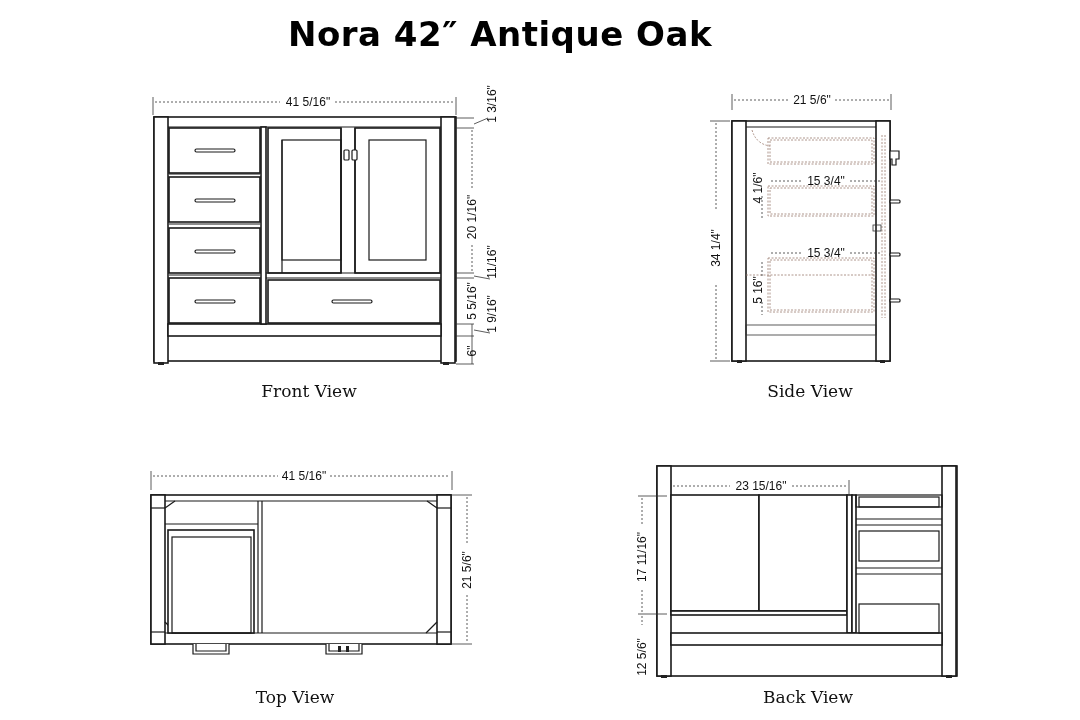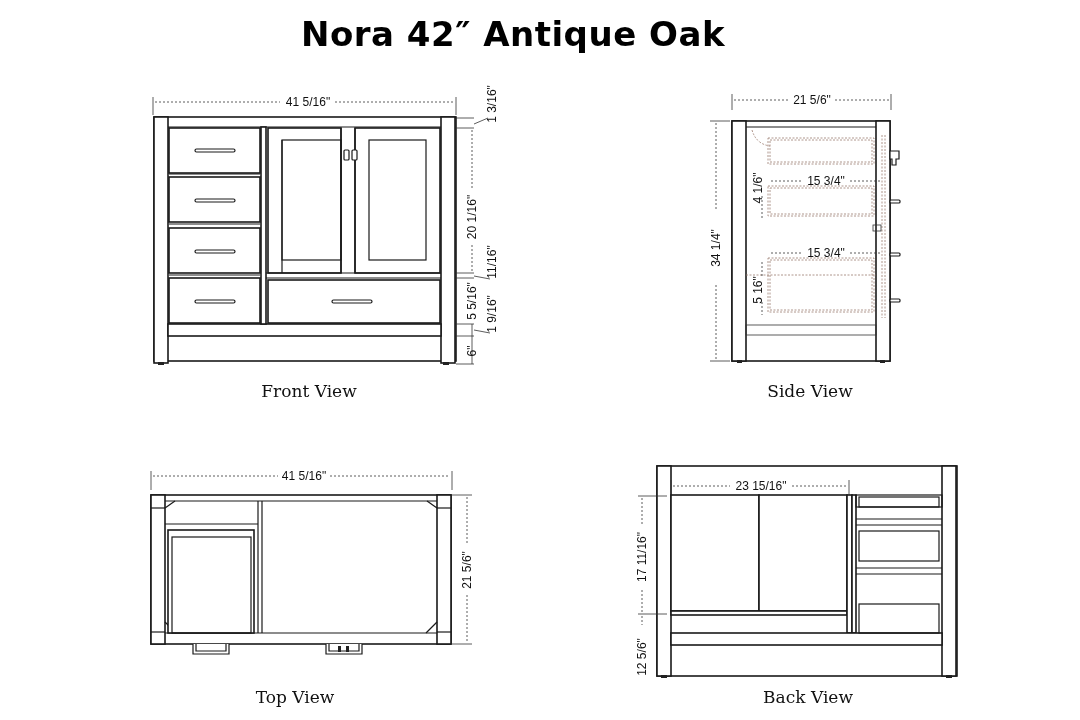--- a/index.html
+++ b/index.html
@@ -1,21 +1,20 @@
 <!DOCTYPE html>
 <html><head>
   <meta charset="utf-8">
   <style>
     html, body { margin: 0; padding: 0; background: #ffffff; }
     body { width: 1080px; height: 720px; position: relative; overflow: hidden; }
     .title {
       position: absolute; left: 0; top: 14px; width: 1000px; text-align: center;
       font-family: "DejaVu Sans", sans-serif; font-weight: bold; font-size: 34px; color: #000;
       letter-spacing: 0.5px;
-      padding-left: 13px;
     }
     svg.drawing { position: absolute; left: 0; top: 0; }
     .caption { font-family: "DejaVu Serif", serif; font-size: 17px; fill: #111; }
     .dim { font-family: "Liberation Sans", sans-serif; font-size: 12px; fill: #111; }
     .ln { stroke: #1a1a1a; stroke-width: 1.6; fill: #fff; }
     .ln2 { stroke: #1a1a1a; stroke-width: 1.2; fill: none; }
     .thin { stroke: #333; stroke-width: 0.8; fill: none; }
     .dash { stroke: #333; stroke-width: 0.8; fill: none; stroke-dasharray: 2 2; }
     .hidden { stroke: #9a7b6e; stroke-width: 0.8; fill: none; stroke-dasharray: 2 1.5; }
     .handle { stroke: #1a1a1a; stroke-width: 1.2; fill: #fff; }

